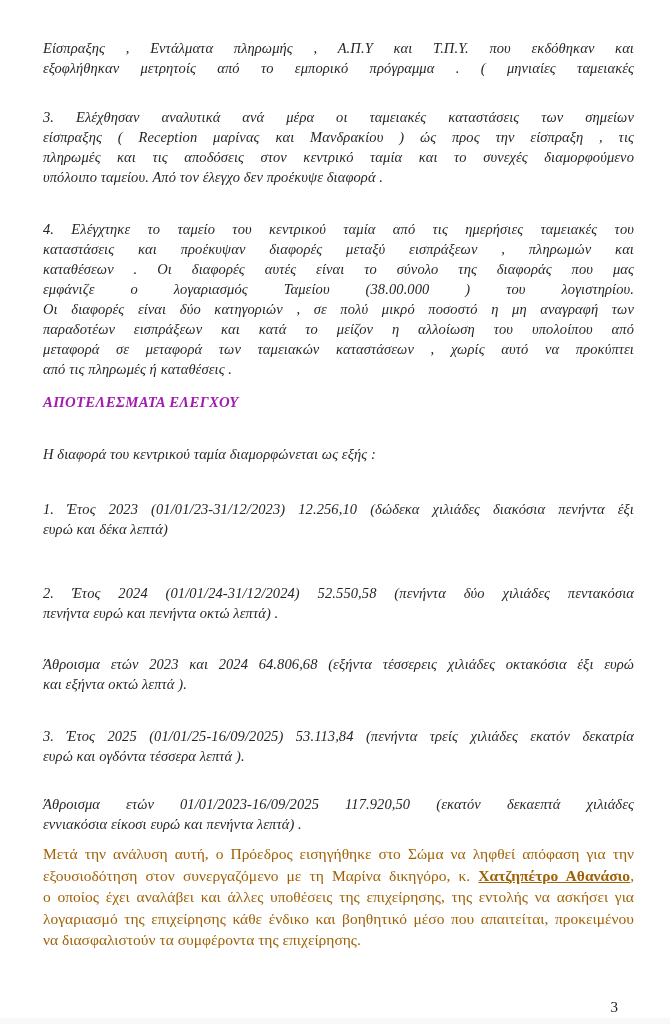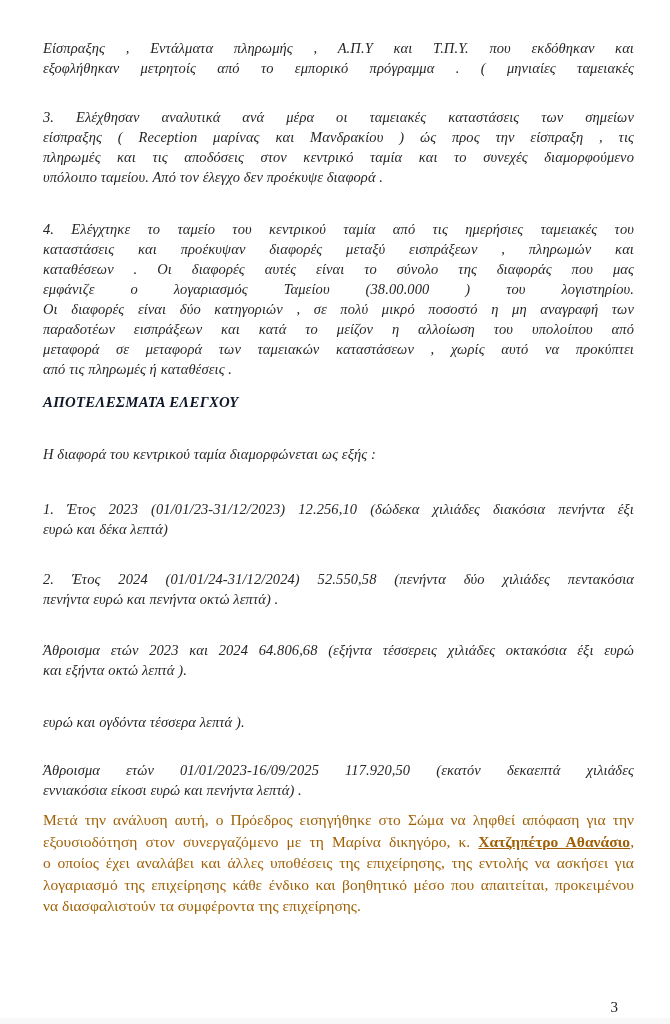--- a/index.html
+++ b/index.html
@@ -36,21 +36,21 @@
   .line.split {
     display: flex;
     justify-content: space-between;
     align-items: baseline;
   }
   .heading {
     font-weight: bold;
     font-size: 14.8px;
     line-height: 20px;
     letter-spacing: 0.3px;
-    color: #0f172a;
+    color: #a21caf;
   }
   .intro-line {
     font-style: italic;
     line-height: 20px;
   }
   
   .closing {
     font-style: normal;
     font-size: 15.5px;
     line-height: 21.5px;
@@ -70,21 +70,21 @@
     position: absolute;
     left: 0; right: 0; bottom: 0;
     height: 6px;
     background: var(--edge-color, #f8f8f8);
   }
   
   .mb-29 { margin-bottom: 29px; }
   .mb-32 { margin-bottom: 32px; }
   .mb-13 { margin-bottom: 13px; }
   .mb-35 { margin-bottom: 35px; }
-  .mb-30 { margin-bottom: 30px; }
+  .mb-30 { margin-bottom: 44px; }
   .mb-31 { margin-bottom: 31px; }
   .mb-28 { margin-bottom: 28px; }
   .mb-9  { margin-bottom: 9px; }
 </style>
 </head>
 <body style="--text-color: #262626; --page-bg: #ffffff; --edge-color: #f8f8f8;">
 
 <div class="page">
 
   <div class="body-italic">
@@ -125,20 +125,21 @@
         <div class="line">2. Έτος 2024 (01/01/24-31/12/2024) 52.550,58 (πενήντα δύο χιλιάδες πεντακόσια</div>
         <div class="line last-line">πενήντα ευρώ και πενήντα οκτώ λεπτά) .</div>
       </div>
 
     <div class="para mb-32">
         <div class="line">Άθροισμα ετών 2023 και 2024 64.806,68 (εξήντα τέσσερεις χιλιάδες οκτακόσια έξι ευρώ</div>
         <div class="line last-line">και εξήντα οκτώ λεπτά ).</div>
       </div>
 
     <div class="para mb-28">
+        <div class="line">3. Έτος 2025 (01/01/25-16/09/2025) 53.113,84 (πενήντα τρείς χιλιάδες εκατόν δεκατρία</div>
         <div class="line last-line">ευρώ και ογδόντα τέσσερα λεπτά ).</div>
       </div>
 
     <div class="para mb-9">
         <div class="line">Άθροισμα ετών 01/01/2023-16/09/2025 117.920,50 (εκατόν δεκαεπτά χιλιάδες</div>
         <div class="line last-line">εννιακόσια είκοσι ευρώ και πενήντα λεπτά) .</div>
       </div>
 
   </div>
 

